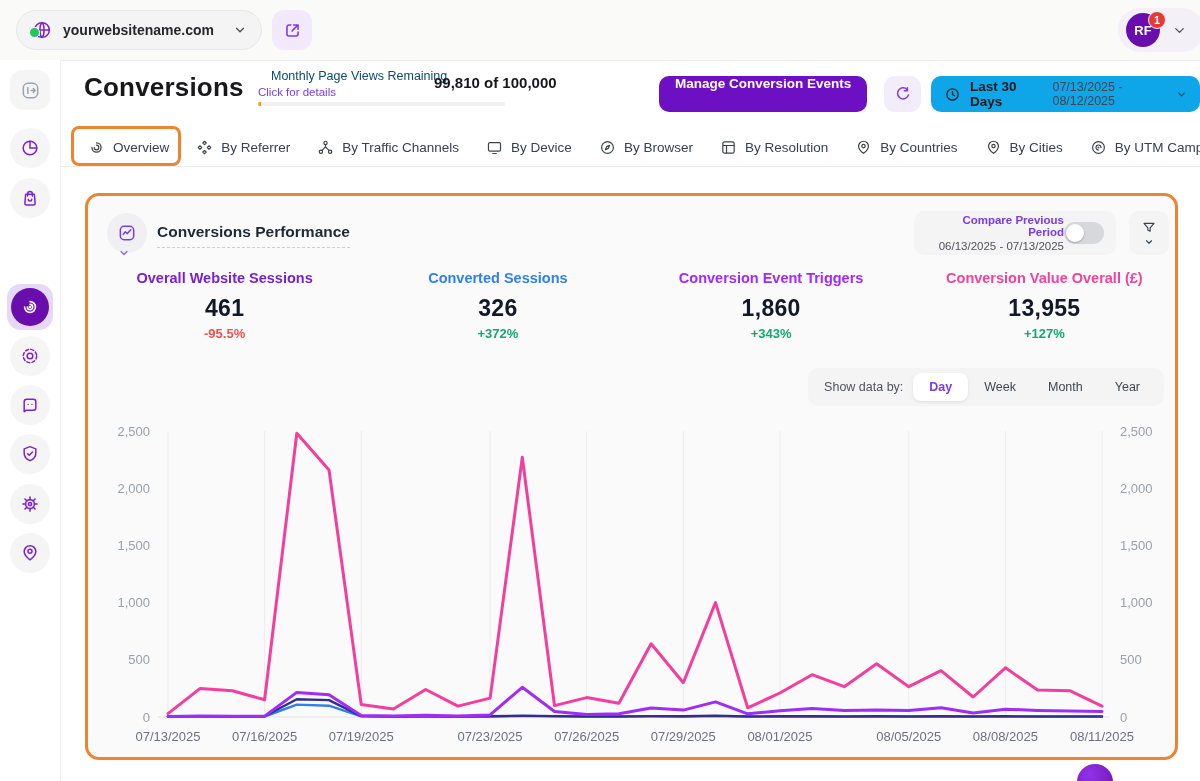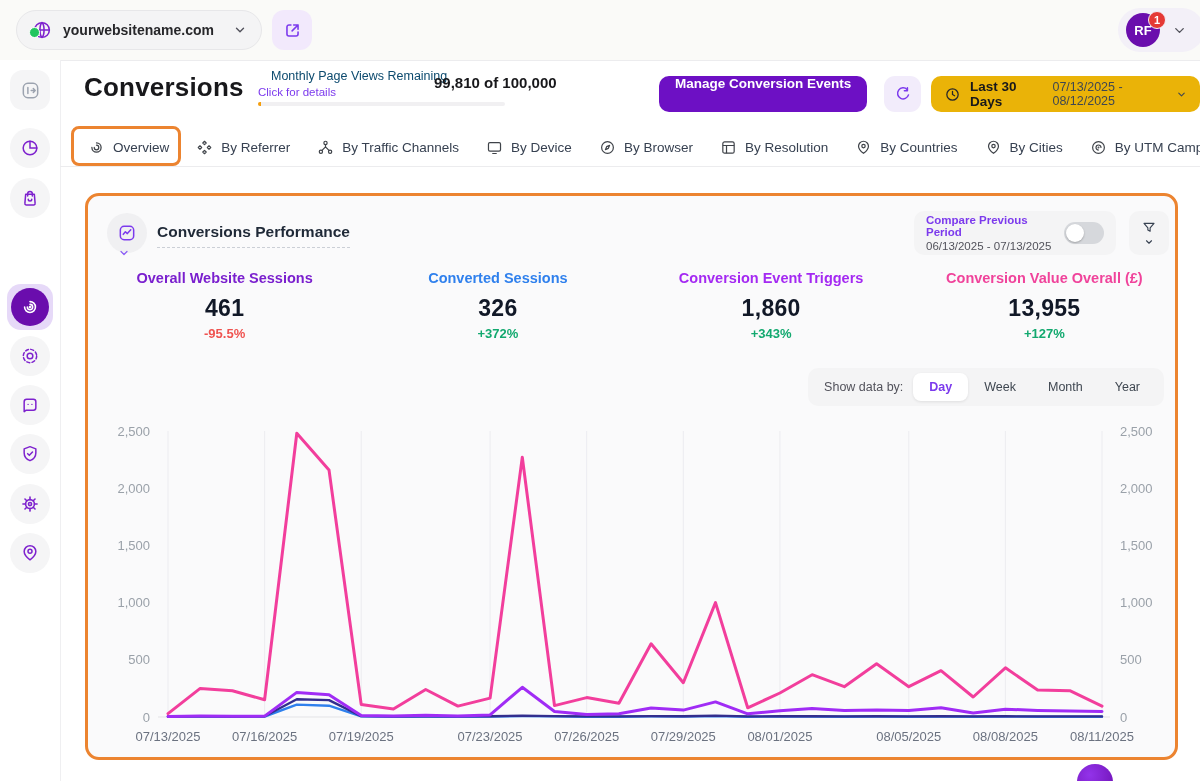--- a/index.html
+++ b/index.html
@@ -29,38 +29,38 @@
 
   
   .page-title{position:absolute;left:84px;top:72px;font-size:26px;font-weight:700;color:#18181B;letter-spacing:.2px;}
   .quota-label{position:absolute;left:271px;top:69px;font-size:12.5px;font-weight:400;color:#0c4a6e;}
   .quota-link{position:absolute;left:258px;top:86px;font-size:11.5px;color:#7C3AED;cursor:pointer;}
   .quota-value{position:absolute;left:434px;top:74px;font-size:15px;font-weight:600;color:#18181B;}
   .quota-bar{position:absolute;left:258px;top:102px;width:247px;height:4px;border-radius:2px;background:#F1F0F2;overflow:hidden;}
   .quota-bar .fill{height:100%;width:3px;background:#F59E0B;}
   .manage-btn{position:absolute;left:659px;top:76px;height:36px;border-radius:10px;background:#6D10C4;color:#fff;font-size:13.5px;font-weight:600;display:flex;align-items:flex-end;gap:20px;padding:0 16px;cursor:pointer;border:none;flex-direction:column;}
   .refresh-btn{position:absolute;left:884px;top:76px;width:37px;height:36px;border-radius:11px;background:#F2ECFB;display:flex;align-items:center;justify-content:center;color:#7C3AED;cursor:pointer;}
-  .date-pill{position:absolute;left:931px;top:76px;height:36px;border-radius:10px;background:#eab308;display:flex;align-items:center;gap:9px;padding:0 13px;cursor:pointer;}
+  .date-pill{position:absolute;left:931px;top:76px;height:36px;border-radius:10px;background:#0ea5e9;display:flex;align-items:center;gap:9px;padding:0 13px;cursor:pointer;}
   .date-preset{font-size:13.5px;font-weight:700;color:#18181B;}
   .date-range{font-size:12.5px;color:#3F4751;display:flex;align-items:center;gap:4px;}
 
   
   .tabs{position:absolute;left:88px;top:128px;height:38px;display:flex;align-items:center;gap:27px;}
   .tab{display:flex;align-items:center;gap:8px;font-size:13.5px;color:#374151;cursor:pointer;white-space:nowrap;}
   .tab .icon{color:#3F4349;}
   .tabs-divider{position:absolute;left:60px;top:166px;width:1140px;border-bottom:1px solid #ECECEE;}
   .annot-tab{position:absolute;left:71px;top:126px;width:110px;height:40px;border:3px solid #EC8430;border-radius:8px;pointer-events:none;box-sizing:border-box;}
 
   
   .card{position:absolute;left:85px;top:193px;width:1093px;height:567px;background:#FAFAFB;border:3px solid #EC8430;border-radius:14px;box-sizing:border-box;padding-left:28px;}
   .card-icon{position:absolute;left:19px;top:17px;width:40px;height:40px;border-radius:50%;background:#F0F0F2;display:flex;align-items:center;justify-content:center;color:#7C3AED;cursor:pointer;}
   .card-icon-chevron{position:absolute;left:30px;top:51px;color:#8B5CF6;}
   .card-title{position:absolute;left:69px;top:27px;font-size:15.5px;font-weight:600;color:#1F2937;border-bottom:1.5px dashed #CBCFD6;padding-bottom:6px;cursor:pointer;}
   .compare-pill{position:absolute;left:826px;top:15px;width:202px;height:44px;border-radius:10px;background:#F4F4F5;display:flex;align-items:center;padding:0 12px;box-sizing:border-box;}
-  .compare-text{flex:1;}
+  .compare-text{flex:1;text-align:right;}
   .compare-label{font-size:11.5px;font-weight:700;color:#7C3AED;}
   .compare-range{font-size:11.5px;color:#52525B;margin-top:2px;}
   .toggle{width:40px;height:22px;border-radius:11px;background:#D6D8DC;position:relative;cursor:pointer;flex:0 0 auto;}
   .toggle .knob{position:absolute;left:2px;top:2px;width:18px;height:18px;border-radius:50%;background:#fff;box-shadow:0 1px 2px rgba(0,0,0,.25);}
   .filter-btn{position:absolute;left:1041px;top:15px;width:40px;height:44px;border-radius:10px;background:#F4F4F5;display:flex;flex-direction:column;align-items:center;justify-content:center;color:#374151;cursor:pointer;gap:1px;}
 
   .metrics{position:absolute;left:0;top:74px;width:1093px;display:grid;grid-template-columns:1fr 1fr 1fr 1fr;}
   .metric{text-align:center;}
   .metric-label{font-size:14.5px;font-weight:600;}
   .metric-value{font-size:23px;font-weight:700;color:#111827;margin-top:9px;letter-spacing:.3px;}

